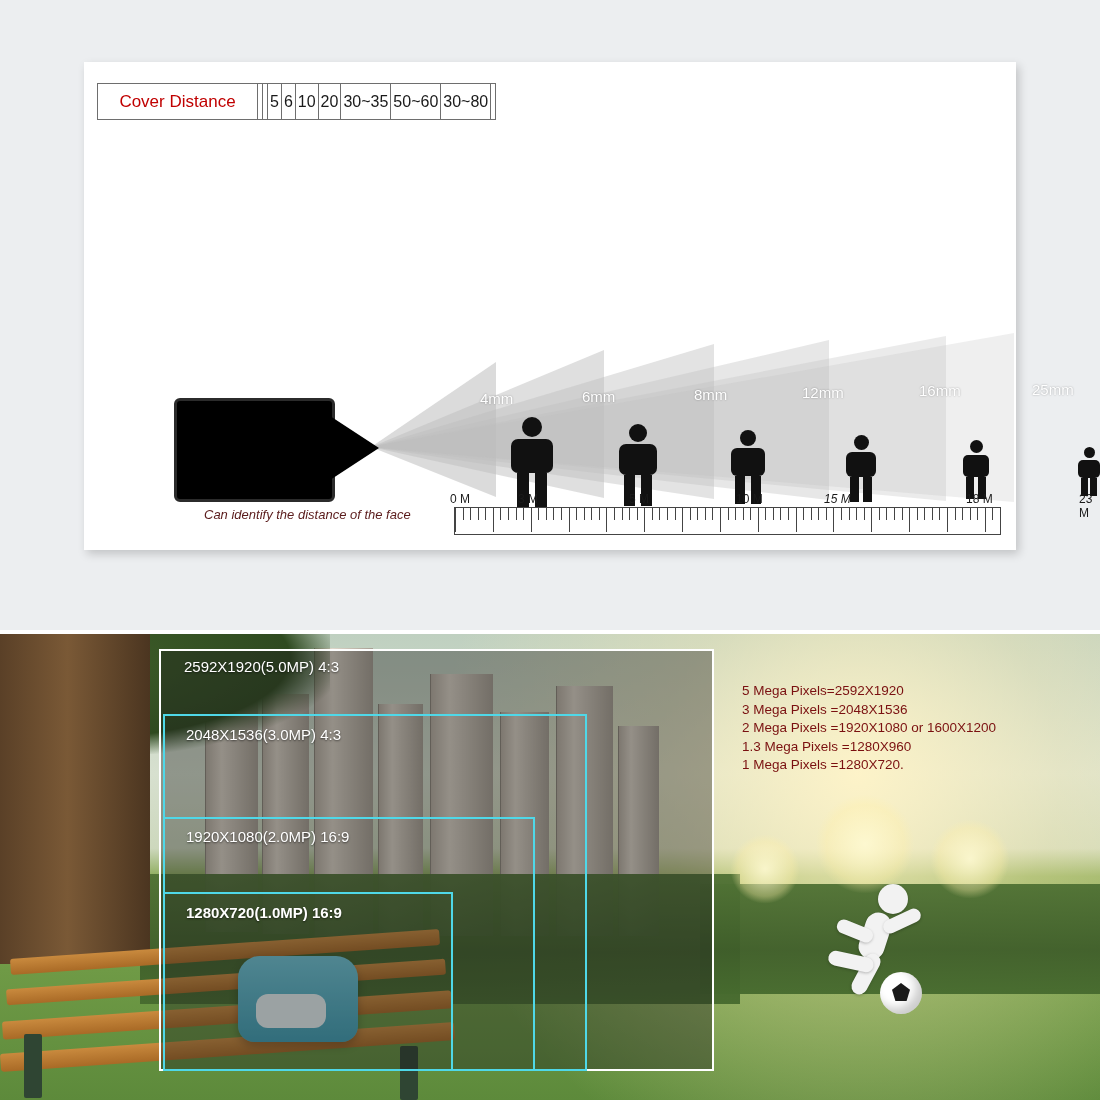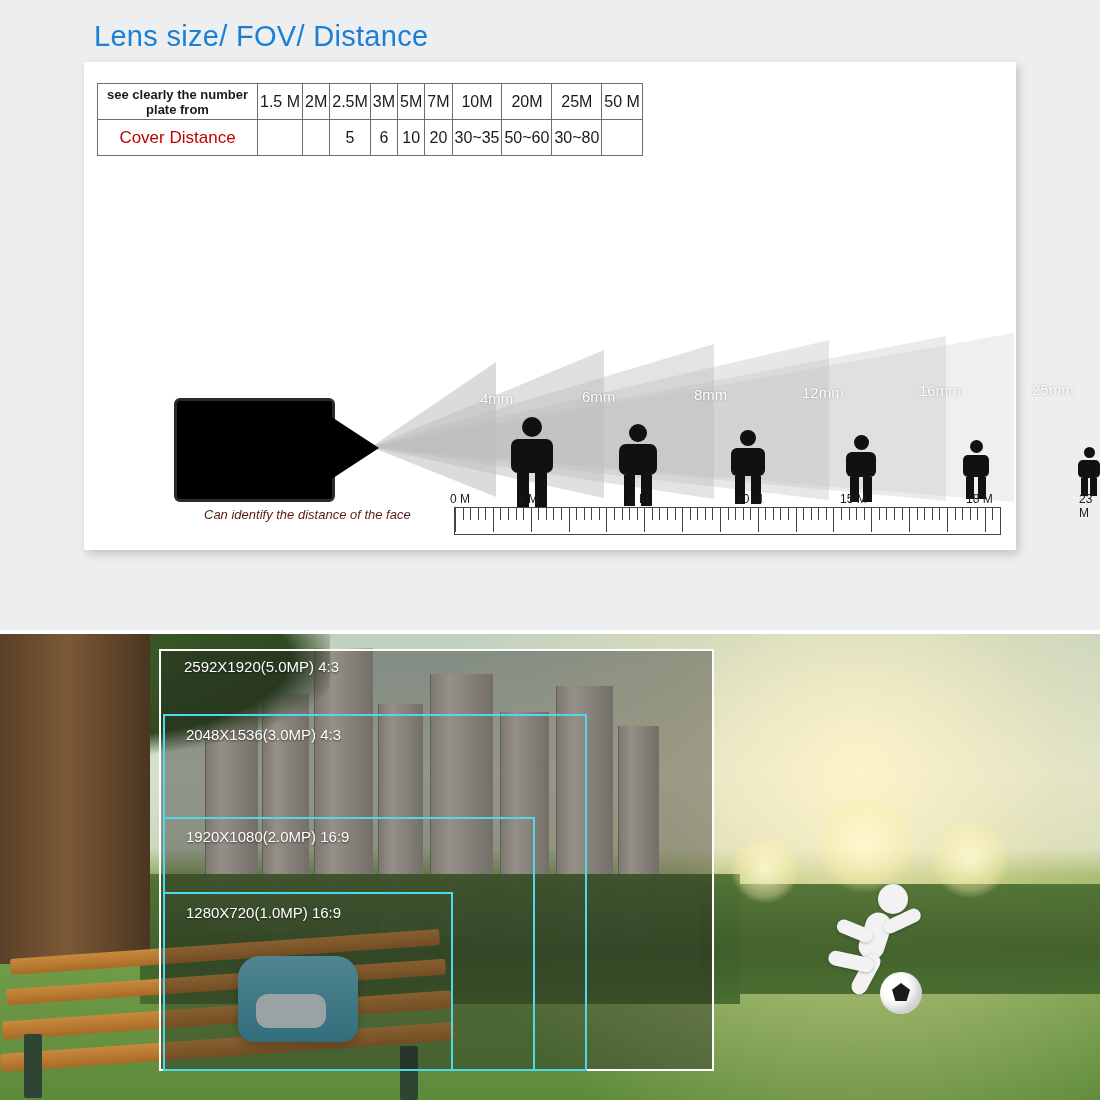--- a/index.html
+++ b/index.html
@@ -312,39 +312,25 @@
     font-size: 13.5px;
     line-height: 18.5px;
     color: #7a1010;
   }
 </style>
 </head>
 <body>
 
 <div id="top-section">
 
-  <div id="top-title">Lens size/ FOV/ Distance</div>
 
   <div id="lens-card">
 
     <table id="lens-table">
       <tbody>
-      <tr>
-        <td class="rowhead small">see clearly the number plate from</td>
-        <td>1.5 M</td>
-        <td>2M</td>
-        <td>2.5M</td>
-        <td>3M</td>
-        <td>5M</td>
-        <td>7M</td>
-        <td>10M</td>
-        <td>20M</td>
-        <td>25M</td>
-        <td>50 M</td>
-      </tr>
       <tr>
         <td class="rowhead">Cover Distance</td>
         <td></td>
         <td></td>
         <td>5</td>
         <td>6</td>
         <td>10</td>
         <td>20</td>
         <td>30~35</td>
         <td>50~60</td>
@@ -421,21 +407,21 @@
       <div class="lens-label" style="left:498px;top:86px;">6mm</div>
       <div class="lens-label" style="left:610px;top:84px;">8mm</div>
       <div class="lens-label" style="left:718px;top:82px;">12mm</div>
       <div class="lens-label" style="left:835px;top:80px;">16mm</div>
       <div class="lens-label" style="left:948px;top:79px;">25mm</div>
 
       <div class="dist-label" style="left:366px;top:190px;">0 M</div>
       <div class="dist-label" style="left:434px;top:190px;">3 M</div>
       <div class="dist-label" style="left:545px;top:190px;text-align:right;">5 M</div>
       <div class="dist-label" style="left:652px;top:190px;">10 M</div>
-      <div class="dist-label" style="left:756px;top:190px;">15 M</div>
+      <div class="dist-label" style="left:740px;top:190px;font-style:italic;">15 M</div>
       <div class="dist-label" style="left:882px;top:190px;">18 M</div>
       <div class="dist-label" style="left:995px;top:190px;">23  M</div>
 
       <div id="face-caption">Can identify the distance of the face</div>
 
       <div id="ruler">
           <div class="tick" style="left: 0px; height: 24px;"></div>
           <div class="tick" style="left: 7.56944px; height: 12px;"></div>
           <div class="tick" style="left: 15.1389px; height: 12px;"></div>
           <div class="tick" style="left: 22.7083px; height: 12px;"></div>
@@ -562,18 +548,25 @@
     <div class="res-box" style="left:159px;top:15px;width:555px;height:422px;border:2px solid #ffffff;"></div>
     <div class="res-label" style="left:184px;top:24px;">2592X1920(5.0MP)  4:3</div>
 
     <div class="res-box" style="left:163px;top:80px;width:424px;height:357px;border:2px solid #4fd8e8;"></div>
     <div class="res-label" style="left:186px;top:92px;">2048X1536(3.0MP)  4:3</div>
 
     <div class="res-box" style="left:163px;top:183px;width:372px;height:254px;border:2px solid #4fd8e8;"></div>
     <div class="res-label" style="left:186px;top:194px;">1920X1080(2.0MP)  16:9</div>
 
     <div class="res-box" style="left:163px;top:258px;width:290px;height:179px;border:2px solid #4fd8e8;"></div>
-    <div class="res-label" style="left:186px;top:270px;">1280X720(1.0MP)  16:9</div>
+    <div class="res-label" style="left:186px;top:270px;font-weight:bold;">1280X720(1.0MP)  16:9</div>
 
     <div id="pixel-panel">
+      <ul>
+        <li>5 Mega Pixels=2592X1920</li>
+        <li>3 Mega Pixels =2048X1536</li>
+        <li>2 Mega Pixels =1920X1080 or 1600X1200</li>
+        <li>1.3 Mega Pixels =1280X960</li>
+        <li>1 Mega Pixels =1280X720.</li>
+      </ul>
     </div>
   </div>
 </div>
 
 </body></html>

